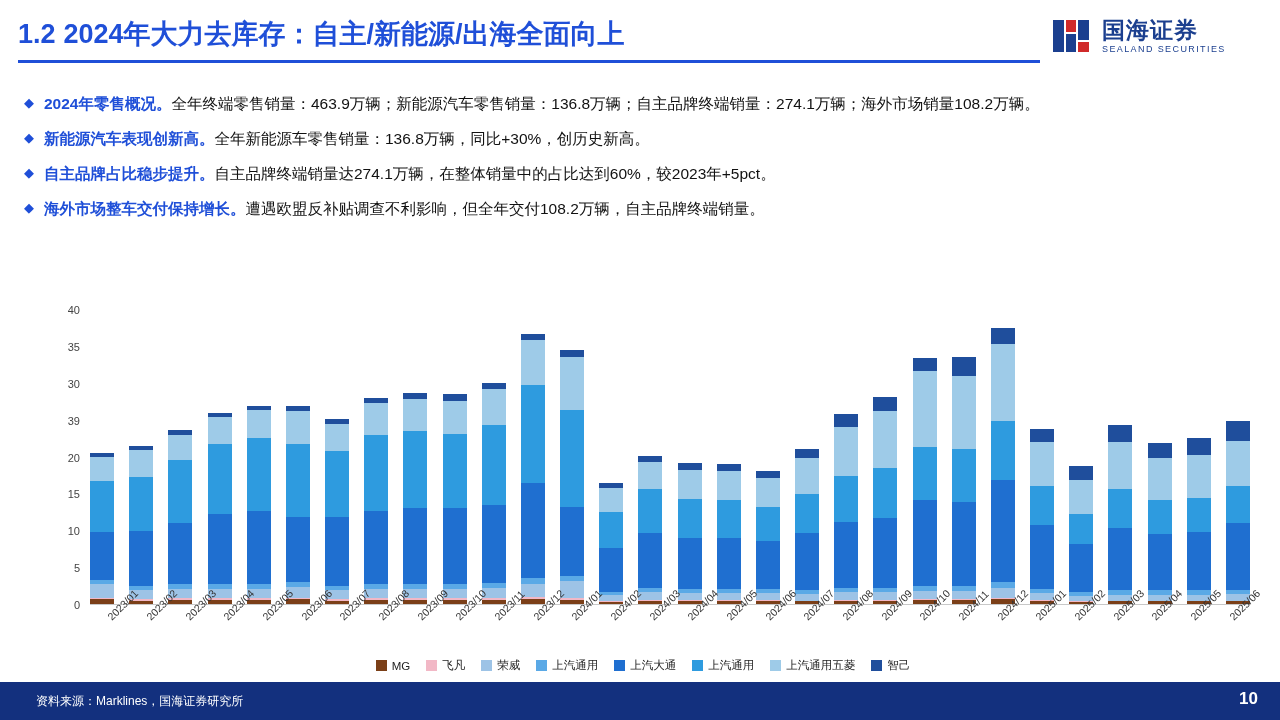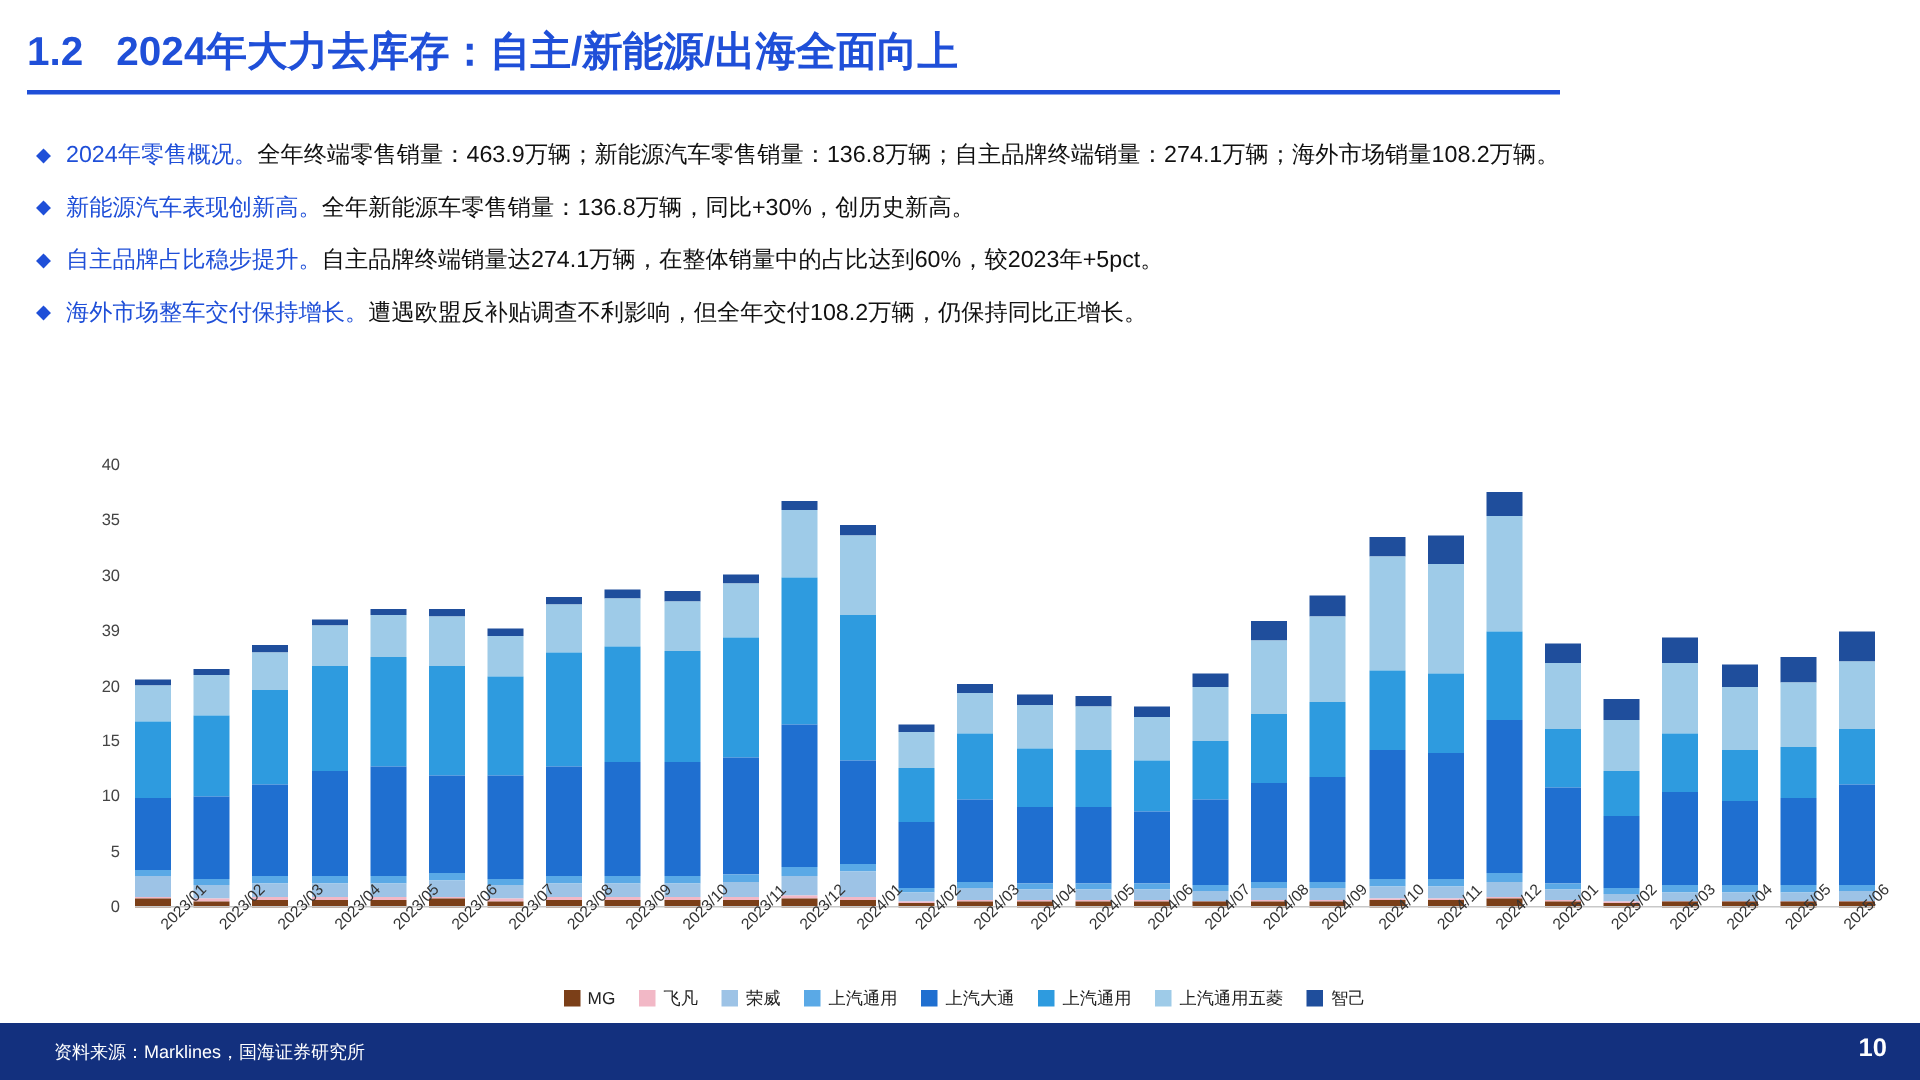--- a/index.html
+++ b/index.html
@@ -15,21 +15,21 @@
 
   
   .header{
     position:absolute;left:0;top:0;width:1280px;height:70px;
   }
   .title{
     position:absolute;left:18px;top:16px;
     font-size:27px;font-weight:bold;color:#1f4fd8;
     letter-spacing:0px;white-space:nowrap;
   }
-  .title .num{margin-right:22px;}
+  .title .num{margin-right:8px;}
   .header-rule{
     position:absolute;left:18px;top:60px;width:1022px;height:3px;background:#1f4fd8;
   }
   .logo-box{
     position:absolute;left:1050px;top:10px;width:216px;height:52px;
     display:flex;align-items:center;gap:10px;
   }
   .logo-mark{
     width:42px;height:42px;position:relative;flex:0 0 auto;
   }
@@ -39,21 +39,21 @@
 
   
   .bullets{position:absolute;left:24px;top:92px;width:1230px;}
   .bullet{
     display:flex;align-items:flex-start;margin-bottom:11px;
     font-size:15.5px;line-height:1.55;color:#111;
   }
   .diamond{
     color:#1f4fd8;font-size:13px;margin-right:10px;line-height:1.7;flex:0 0 auto;
   }
-  .bullet .hl{color:#1f4fd8;font-weight:normal;}
+  .bullet .hl{color:#1f4fd8;font-weight:bold;}
   .bullet .txt{flex:1 1 auto;}
 
   
   .chart-title{
     position:absolute;left:48px;top:268px;
     font-size:15.5px;font-weight:bold;color:#111;
   }
   .chart-area{
     position:absolute;left:28px;top:300px;width:1230px;height:360px;
   }
@@ -110,38 +110,54 @@
 </head>
 <body>
 
 <div class="slide">
 
   <div class="header">
     <div class="title">
       <span class="num">1.2</span><span>2024年大力去库存：自主/新能源/出海全面向上</span>
     </div>
     <div class="header-rule"></div>
+    <div class="logo-box">
+      <div class="logo-mark">
+        <svg width="42" height="42" viewBox="0 0 42 42" xmlns="http://www.w3.org/2000/svg">
+          <rect x="1" y="3" width="40" height="36" fill="#ffffff"></rect>
+          <rect x="3" y="5" width="11" height="32" fill="#1b3f8f"></rect>
+          <rect x="16" y="5" width="10" height="12" fill="#d02a2a"></rect>
+          <rect x="16" y="19" width="10" height="18" fill="#1b3f8f"></rect>
+          <rect x="28" y="5" width="11" height="20" fill="#1b3f8f"></rect>
+          <rect x="28" y="27" width="11" height="10" fill="#d02a2a"></rect>
+        </svg>
+      </div>
+      <div class="logo-text">
+        <div class="logo-cn">国海证券</div>
+        <div class="logo-en">SEALAND SECURITIES</div>
+      </div>
+    </div>
   </div>
 
   <div class="bullets">
     <div class="bullet">
       <span class="diamond">◆</span>
       <span class="txt"><span class="hl">2024年零售概况。</span><span>全年终端零售销量：463.9万辆；新能源汽车零售销量：136.8万辆；自主品牌终端销量：274.1万辆；海外市场销量108.2万辆。</span></span>
     </div>
     <div class="bullet">
       <span class="diamond">◆</span>
       <span class="txt"><span class="hl">新能源汽车表现创新高。</span><span>全年新能源车零售销量：136.8万辆，同比+30%，创历史新高。</span></span>
     </div>
     <div class="bullet">
       <span class="diamond">◆</span>
       <span class="txt"><span class="hl">自主品牌占比稳步提升。</span><span>自主品牌终端销量达274.1万辆，在整体销量中的占比达到60%，较2023年+5pct。</span></span>
     </div>
     <div class="bullet">
       <span class="diamond">◆</span>
-      <span class="txt"><span class="hl">海外市场整车交付保持增长。</span><span>遭遇欧盟反补贴调查不利影响，但全年交付108.2万辆，仍保持同比正增长。</span></span>
+      <span class="txt"><span class="hl">海外市场整车交付保持增长。</span><span>遭遇欧盟反补贴调查不利影响，但全年交付108.2万辆，自主品牌终端销量。</span></span>
     </div>
   </div>
 
 
   <div class="chart-area">
     <div class="ylabels" id="ylabels">
         <div class="ylabel" style="top: 295px;">0</div>
         <div class="ylabel" style="top: 258.125px;">5</div>
         <div class="ylabel" style="top: 221.25px;">10</div>
         <div class="ylabel" style="top: 184.375px;">15</div>

